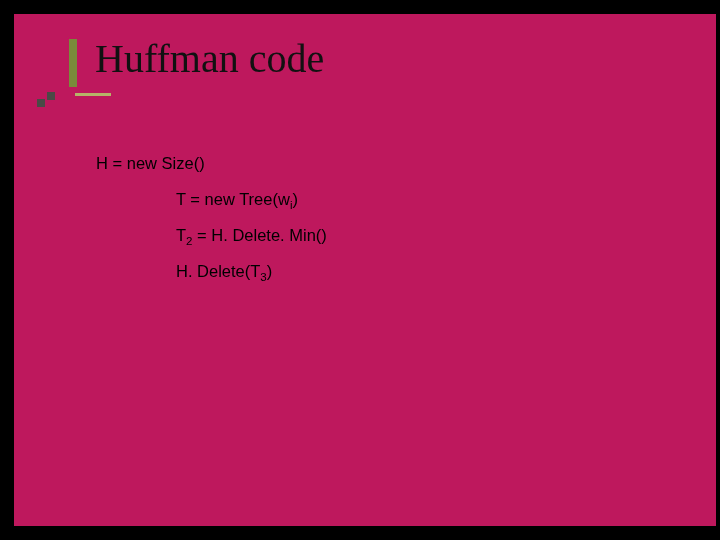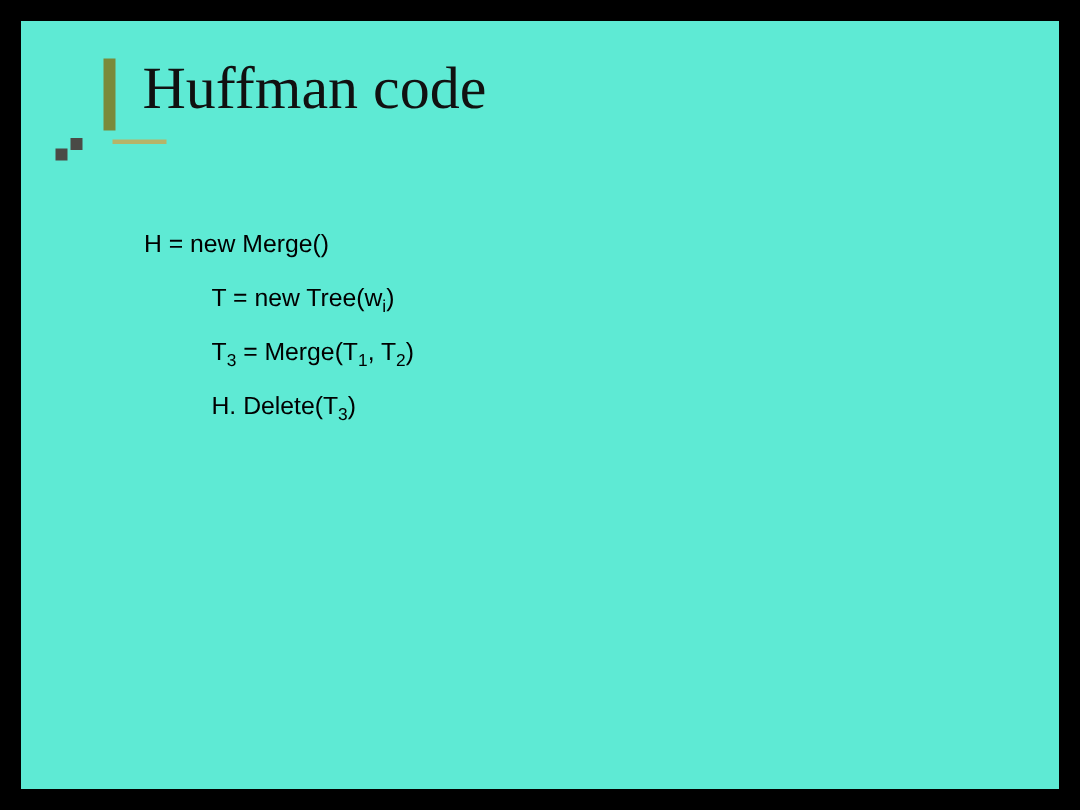--- a/index.html
+++ b/index.html
@@ -10,21 +10,22 @@
     background: #000;
     font-family: Verdana, Geneva, sans-serif;
     overflow: hidden;
   }
   .slide {
     position: absolute;
     left: 14px;
     top: 14px;
     width: 692px;
     height: 512px;
-    background: #5eead4;
+    background: #be185d;
+    padding-left: 10px;
   }
   .title-wrap {
     position: absolute;
     left: 55px;
     top: 25px;
   }
   .accent-bar {
     position: absolute;
     left: 0;
     top: 0;
@@ -62,21 +63,21 @@
     top: 140px;
     width: 560px;
     font-size: 16.5px;
     color: #000;
     line-height: 1.15;
   }
   .body .line {
     margin-bottom: 17px;
   }
   .body .indent {
-    margin-left: 45px;
+    margin-left: 80px;
   }
   sub {
     font-size: 0.7em;
     vertical-align: sub;
     line-height: 0;
   }
 </style>
 </head>
 <body>
 
@@ -86,35 +87,35 @@
     <div class="accent-bar"></div>
     <div class="title">Huffman code</div>
     <div class="accent-line"></div>
     <div class="accent-sq" style="left:-22px; top:53px;"></div>
     <div class="accent-sq" style="left:-32px; top:60px;"></div>
   </div>
 
   <div class="body">
 
     <div class="line">
-      <span>H = new Merge()</span>
+      <span>H = new Size()</span>
     </div>
 
 
     <div class="line indent">
       <span>T = new Tree(w</span><sub>i</sub><span>)</span>
     </div>
 
 
 
 
+    <div class="line indent">
+      <span>T</span><sub>2</sub><span> = H. Delete. Min()</span>
+    </div>
 
-    <div class="line indent">
-      <span>T</span><sub>3</sub><span> = Merge(T</span><sub>1</sub><span>, T</span><sub>2</sub><span>)</span>
-    </div>
 
     <div class="line indent">
       <span>H. Delete(T</span><sub>3</sub><span>)</span>
     </div>
 
   </div>
 
 </div>
 
 </body></html>

